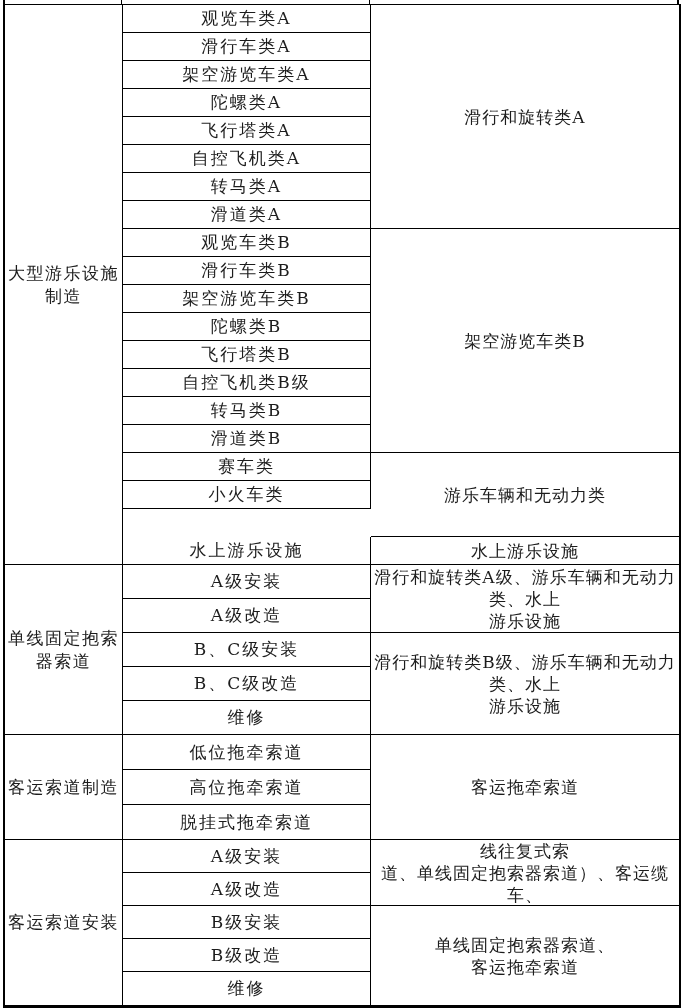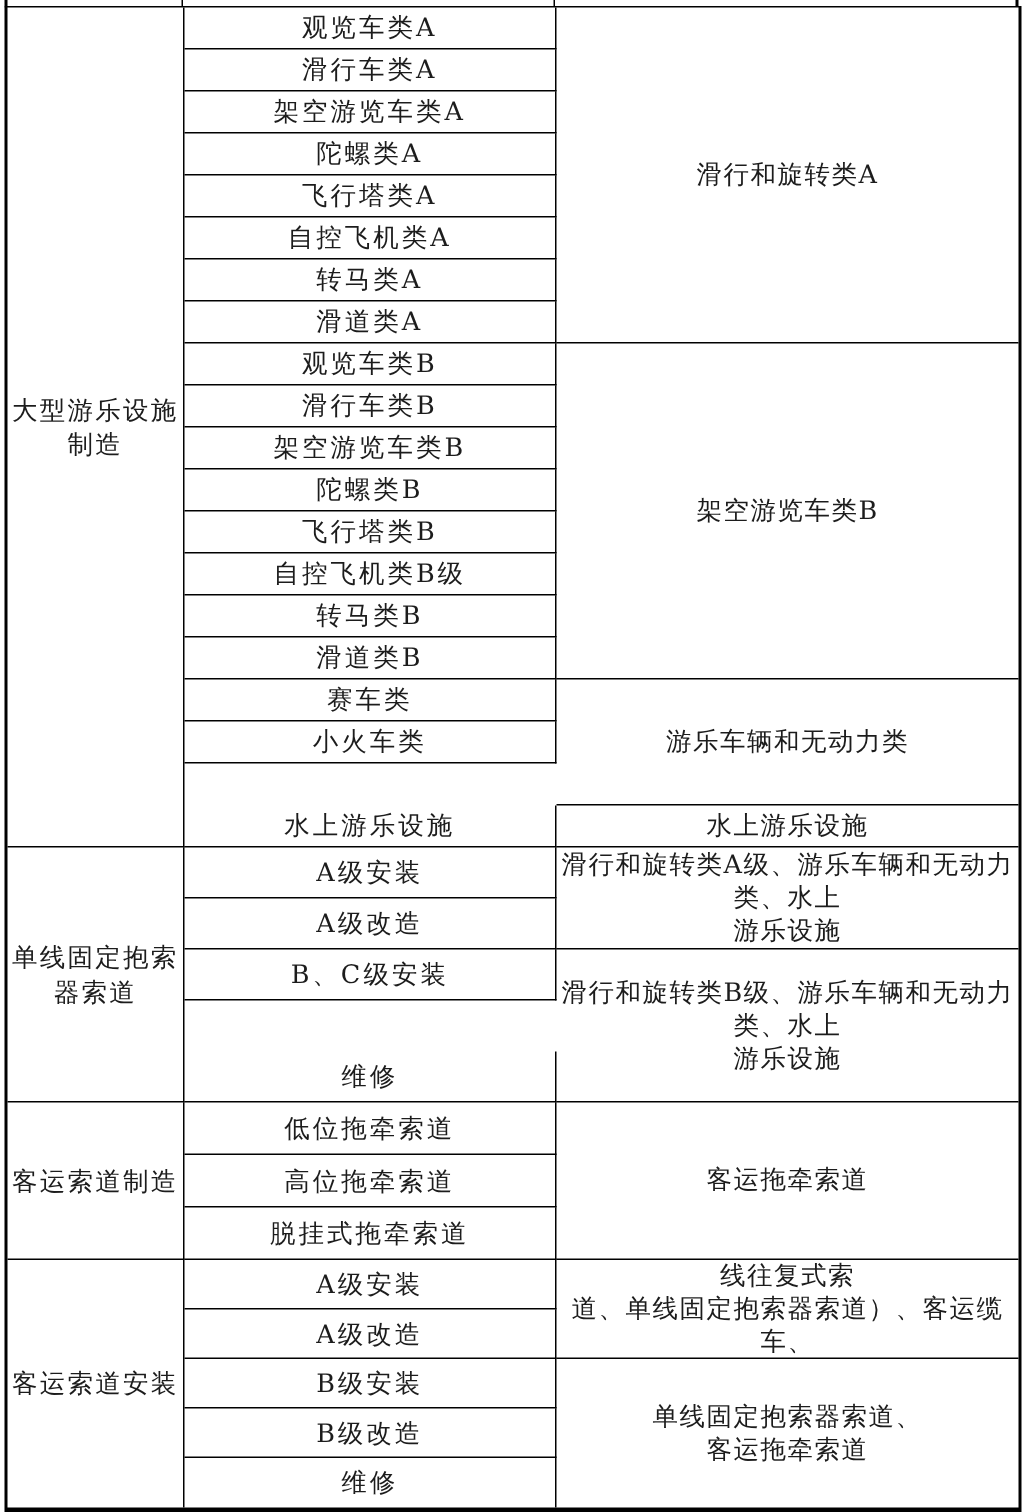--- a/index.html
+++ b/index.html
@@ -87,20 +87,21 @@
     <div class="c item" style="grid-row:14">自控飞机类B级</div>
     <div class="c item" style="grid-row:15">转马类B</div>
     <div class="c item" style="grid-row:16">滑道类B</div>
     <div class="c item" style="grid-row:17">赛车类</div>
     <div class="c item" style="grid-row:18">小火车类</div>
     <div class="c item" style="grid-row:20">水上游乐设施</div>
 
     <div class="c item" style="grid-row:21">A级安装</div>
     <div class="c item" style="grid-row:22">A级改造</div>
     <div class="c item" style="grid-row:23">B、C级安装</div>
+    <div class="c item" style="grid-row:24">B、C级改造</div>
     <div class="c item" style="grid-row:25">维修</div>
 
     <div class="c item" style="grid-row:26">低位拖牵索道</div>
     <div class="c item" style="grid-row:27">高位拖牵索道</div>
     <div class="c item" style="grid-row:28">脱挂式拖牵索道</div>
 
     <div class="c item" style="grid-row:29">A级安装</div>
     <div class="c item" style="grid-row:30">A级改造</div>
     <div class="c item" style="grid-row:31">B级安装</div>
     <div class="c item" style="grid-row:32">B级改造</div>

